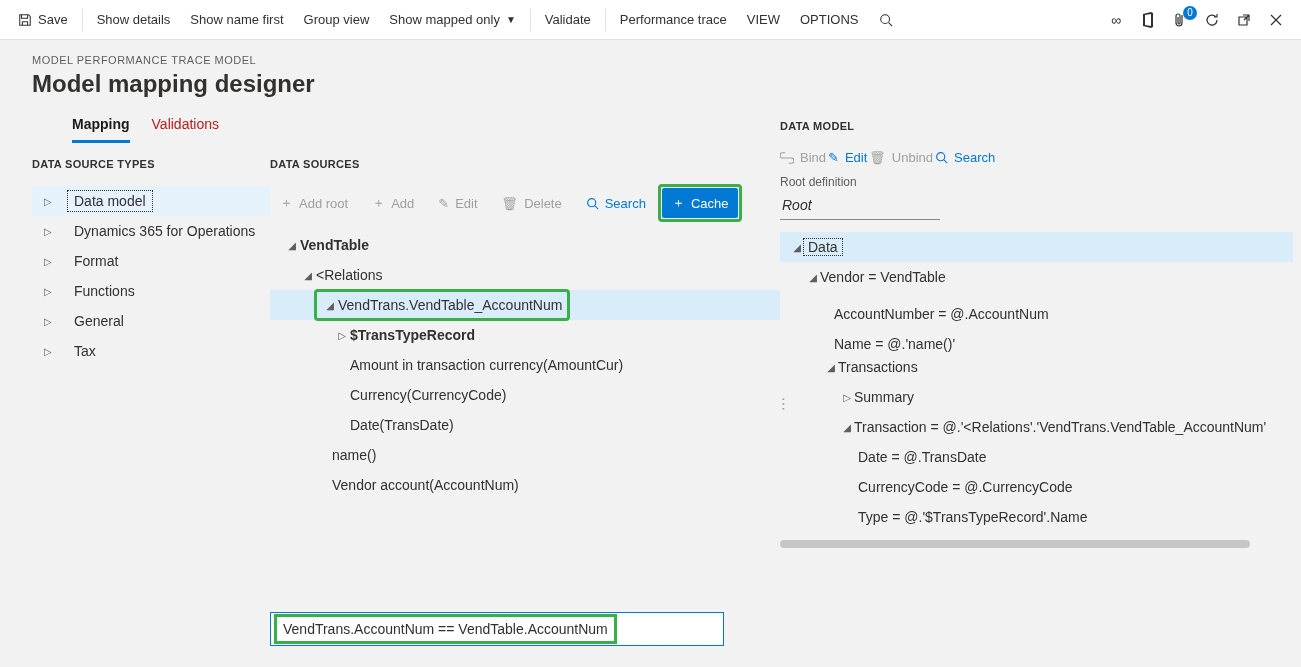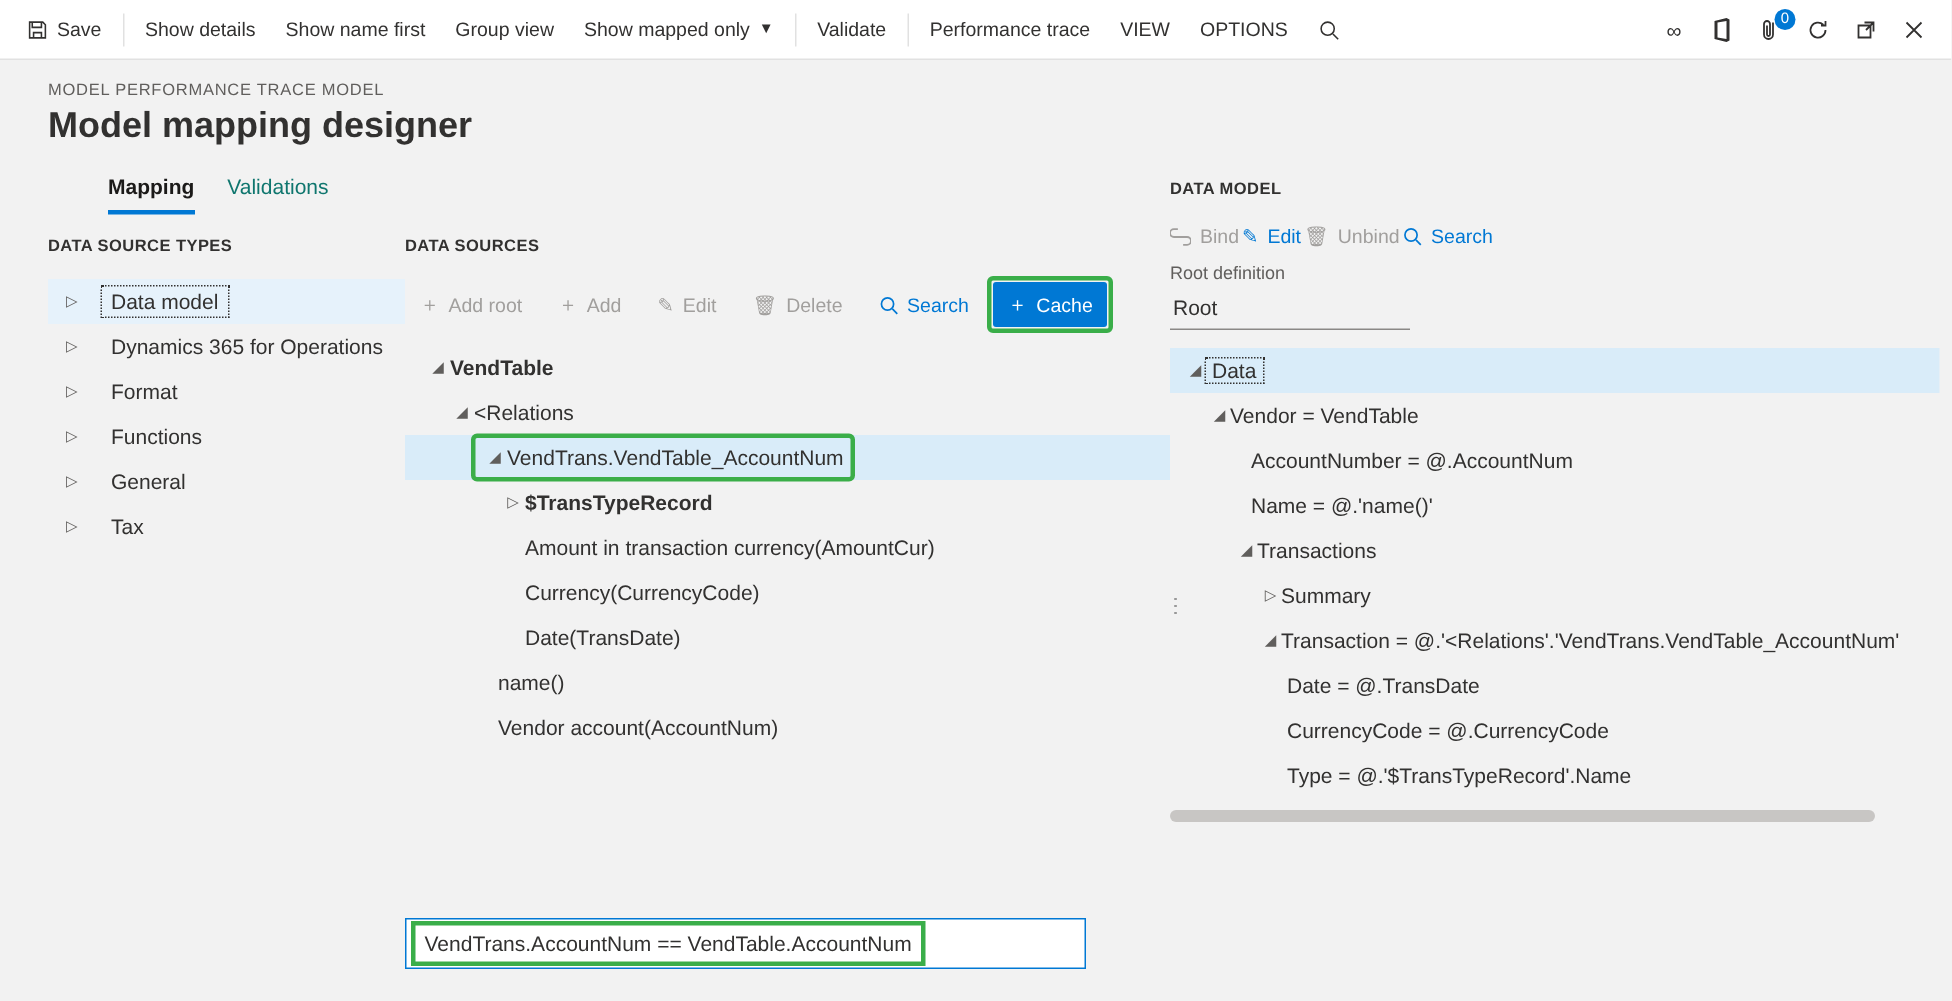--- a/index.html
+++ b/index.html
@@ -12,21 +12,21 @@
 .topbar .right { margin-left: auto; display: flex; align-items: center; gap: 14px; padding-right: 8px; }
 .topbar .ricon { width: 18px; height: 18px; display: flex; align-items: center; justify-content: center; cursor: pointer; position: relative; color: #323130; font-size: 14px; }
 .badge-count { position: absolute; top: -5px; right: -8px; background: #0078d4; color: #fff; border-radius: 50%; font-size: 10px; width: 14px; height: 14px; display: flex; align-items: center; justify-content: center; }
 
 
 .page-header { padding: 14px 32px 0 32px; }
 .breadcrumb { font-size: 11px; letter-spacing: 0.5px; color: #605e5c; text-transform: uppercase; }
 .page-title { font-size: 24px; font-weight: 600; margin-top: 4px; }
 
 .tabs { display: flex; gap: 22px; margin-top: 18px; border-bottom: 1px solid transparent; margin-left: 40px; }
-.tab { padding-bottom: 8px; font-size: 14px; cursor: pointer; color: #0f766e; }
+.tab { padding-bottom: 8px; font-size: 14px; cursor: pointer; color: #b91c1c; }
 .tab.active { color: #1b1a19; border-bottom: 3px solid #0078d4; font-weight: 600; }
 
 
 .main { display: flex; padding: 14px 8px 0 32px; gap: 0; }
 
 .col { display: flex; flex-direction: column; }
 .col-left { width: 238px; }
 .col-mid { width: 510px; position: relative; }
 .col-right { flex: 1; padding-top: 0; }
 
@@ -58,30 +58,30 @@
 .pad3 { padding-left: 46px; }
 .pad4 { padding-left: 64px; }
 .pad5 { padding-left: 64px; }
 .ds-node-wrap { padding: 0 6px; }
 
 
 .dm-toolbar { display: flex; align-items: center; gap: 2px; margin: 8px 0 10px 0; }
 .link-btn { color: #0078d4; font-size: 13px; display: inline-flex; align-items: center; gap: 6px; cursor: pointer; }
 .link-btn.disabled { color: #a19f9d; cursor: default; }
 .small-label { font-size: 12px; color: #605e5c; margin-bottom: 4px; }
-.root-name { padding: 4px 2px 6px 2px; border-bottom: 1px solid #8a8886; width: 160px; font-size: 14px; margin-bottom: 12px; }
+.root-name { padding: 4px 2px 6px 2px; border-bottom: 1px solid #8a8886; width: 160px; font-size: 14px; margin-bottom: 12px; font-style: italic; }
 
 .dm-tree { font-size: 14px; background: transparent; }
 .dm-row { display: flex; align-items: center; height: 30px; cursor: pointer; white-space: nowrap; }
 .dm-row .caret { width: 14px; text-align: center; font-size: 10px; color: #605e5c; }
 .dm-row.selected { background: #d9ecf9; }
 .dm-row.selected .dm-label { outline: 1px dotted #323130; padding: 0 4px; }
 .dmpad1 { padding-left: 10px; }
 .dmpad2 { padding-left: 26px; }
-.dmpad3 { padding-left: 54px; }
+.dmpad3 { padding-left: 54px; align-items: flex-end; }
 .dmpad4 { padding-left: 44px; }
 .dmpad5 { padding-left: 60px; }
 .dmpad6 { padding-left: 78px; }
 .hscroll { height: 8px; background: #c8c6c4; border-radius: 4px; margin: 8px 0 0 0; width: 470px; }
 
 
 .expr-box { position: absolute; left: 270px; top: 612px; width: 454px; height: 34px; border: 1px solid #0078d4; background: #fff; display: flex; align-items: center; padding: 0 6px; }
 .expr-inner { outline: 3px solid #3aae49; padding: 4px 6px; font-size: 14px; }
 
 .dots-vertical { position: absolute; left: 778px; top: 395px; color: #999; font-size: 14px; letter-spacing: -2px; transform: rotate(90deg); }

